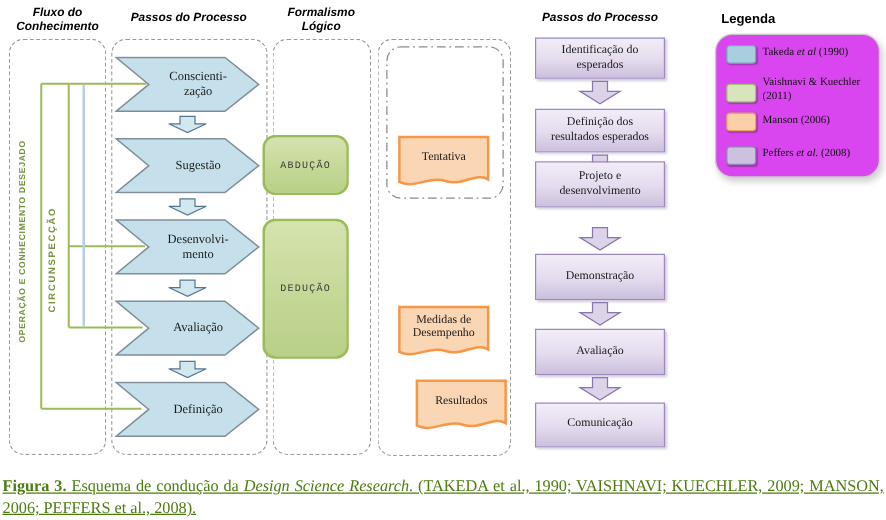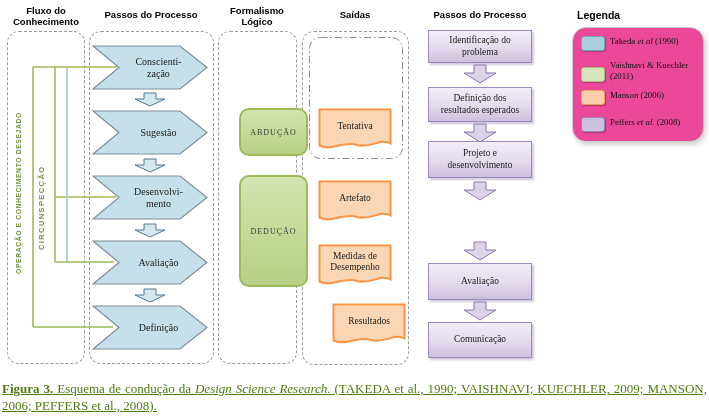--- a/index.html
+++ b/index.html
@@ -1,58 +1,58 @@
 <!DOCTYPE html>
 <html><head>
 <meta charset="utf-8">
 <style>
   html,body{margin:0;padding:0;background:#fff;}
   .canvas{position:relative;width:709px;height:416px;background:#fff;overflow:hidden;
           font-family:"Liberation Sans",sans-serif;}
   
-  .col-header{position:absolute;font-weight:bold;font-size:9.5px;
+  .col-header{position:absolute;font-weight:bold;font-style:italic;font-size:9.5px;
               text-align:center;white-space:pre-line;line-height:1.2;color:#000;}
   .legend-title{position:absolute;left:577px;top:9px;font-weight:bold;font-size:10.5px;color:#000;}
   
   .col-frame{position:absolute;border:1px dashed #9a9a9a;border-radius:12px;background:transparent;}
   
   .vlabel{position:absolute;writing-mode:vertical-rl;transform:rotate(180deg);
           font-weight:bold;color:#76923C;white-space:nowrap;}
   .vlabel.op{left:15px;top:92px;height:182px;font-size:6.8px;letter-spacing:0.6px;}
   .vlabel.circ{left:37px;top:122px;height:128px;font-size:7.5px;letter-spacing:1.4px;}
   
   .chevron{position:absolute;left:92px;width:116px;height:45px;}
   .chevron svg{position:absolute;left:0;top:0;}
   .chevron .label{position:absolute;left:27px;right:10px;top:0;bottom:0;display:flex;
                   align-items:center;justify-content:center;text-align:center;
                   font-family:"Liberation Serif",serif;font-size:10px;color:#1a1a1a;
                   white-space:pre-line;line-height:1.15;}
   .varrow{position:absolute;left:134px;width:32px;height:15px;}
   
-  .gbox{position:absolute;left:239px;width:65px;border:2px solid #9BBB59;border-radius:10px;
+  .gbox{position:absolute;left:210px;width:65px;border:2px solid #9BBB59;border-radius:10px;
         background:linear-gradient(180deg,#D5E3AF 0%,#C3D795 60%,#B9D088 100%);
         display:flex;align-items:center;justify-content:center;
-        font-family:Liberation Serif, serif;font-size:8px;letter-spacing:1px;color:#3b3b3b;}
+        font-family:Liberation Mono, monospace;font-size:8px;letter-spacing:1px;color:#3b3b3b;}
   
   .doc{position:absolute;left:318px;width:74px;height:46px;}
   .doc svg{position:absolute;left:0;top:0;}
   .doc .label{position:absolute;left:3px;right:3px;top:3px;height:30px;display:flex;
               align-items:center;justify-content:center;text-align:center;
               font-family:"Liberation Serif",serif;font-size:9.5px;color:#1a1a1a;
               white-space:pre-line;line-height:1.15;}
   
   .pbox{position:absolute;left:428px;width:104px;border:1px solid #9C89BE;
         background:linear-gradient(180deg,#F2EDF7 0%,#E4DBEE 55%,#CCC0DD 100%);
         box-shadow:1.5px 1.5px 2px rgba(120,100,150,0.35);
         display:flex;align-items:center;justify-content:center;text-align:center;
         font-family:"Liberation Serif",serif;font-size:9.5px;color:#1a1a1a;
         white-space:pre-line;line-height:1.25;box-sizing:border-box;}
   .parrow{position:absolute;left:462px;width:36px;height:20px;}
   
-  .legend-box{position:absolute;left:572px;top:27px;width:130px;height:113px;background:#ec4899;
+  .legend-box{position:absolute;left:572px;top:27px;width:130px;height:113px;background:#d946ef;
               border:1px solid #c9c9c9;border-radius:14px;box-shadow:2px 3px 5px rgba(0,0,0,0.18);}
   .legend-item{position:absolute;left:8px;display:flex;align-items:flex-start;}
   .swatch{width:22px;height:13px;border:1px solid #999;border-radius:3px;flex:0 0 auto;
           box-shadow:1px 1px 1px rgba(0,0,0,0.25);margin-right:5px;}
   .legend-label{font-family:"Liberation Serif",serif;font-size:8.8px;color:#111;
                 width:90px;line-height:1.25;}
   
   .caption{position:absolute;left:2px;top:381px;width:705px;font-family:"Liberation Serif",serif;
            font-size:13px;line-height:1.3;color:#4d7c0f;text-align:justify;text-decoration:underline;}
   .overlay{position:absolute;pointer-events:none;}
@@ -60,21 +60,20 @@
 </head>
 <body>
 
 <div class="canvas">
 
   <div class="col-header" style="left:6px;top:5px;width:80px;">Fluxo do
 Conhecimento</div>
   <div class="col-header" style="left:89px;top:9px;width:124px;">Passos do Processo</div>
   <div class="col-header" style="left:218px;top:5px;width:78px;">Formalismo
 Lógico</div>
-  <div class="col-header" style="left:302px;top:9px;width:106px;">Saídas</div>
   <div class="col-header" style="left:418px;top:9px;width:124px;">Passos do Processo</div>
   <div class="legend-title">Legenda</div>
 
   <div class="col-frame" style="left:7px;top:31px;width:76px;height:331px;"></div>
   <div class="col-frame" style="left:89px;top:31px;width:123px;height:331px;"></div>
   <div class="col-frame" style="left:218px;top:31px;width:77px;height:331px;"></div>
   <div class="col-frame" style="left:302px;top:31px;width:105px;height:332px;"></div>
 
   <svg class="overlay" style="left:308px;top:36px;" width="96" height="124" viewBox="0 0 96 124">
     <rect x="1.5" y="1.5" width="93" height="121" rx="11" fill="none" stroke="#8a8a8a" stroke-width="1" stroke-dasharray="7 3 1.5 3"></rect>
@@ -144,58 +143,53 @@
 
   <div class="gbox" style="top:108px;height:44px;">ABDUÇÃO</div>
   <div class="gbox" style="top:175px;height:108px;">DEDUÇÃO</div>
 
   <div class="doc" style="top:108px;">
     <svg width="74" height="46" viewBox="0 0 74 46">
         <path d="M1.5,1.5 H72.5 V35.5 C63,29.5 52,41 39,37 C25,32.5 13,43.5 1.5,37.5 Z" fill="#FBD6B4" stroke="#F79646" stroke-width="2"></path>
       </svg>
     <div class="label">Tentativa</div>
   </div>
-  <div class="doc" style="top:180px;">
-    <svg width="74" height="46" viewBox="0 0 74 46">
-        <path d="M1.5,1.5 H72.5 V35.5 C63,29.5 52,41 39,37 C25,32.5 13,43.5 1.5,37.5 Z" fill="#FBD6B4" stroke="#F79646" stroke-width="2"></path>
-      </svg>
-    <div class="label">Artefato</div>
-  </div>
   <div class="doc" style="top:244px;">
     <svg width="74" height="46" viewBox="0 0 74 46">
         <path d="M1.5,1.5 H72.5 V35.5 C63,29.5 52,41 39,37 C25,32.5 13,43.5 1.5,37.5 Z" fill="#FBD6B4" stroke="#F79646" stroke-width="2"></path>
       </svg>
     <div class="label">Medidas de
 Desempenho</div>
   </div>
   <div class="doc" style="top:303px;margin-left:14px;">
     <svg width="74" height="46" viewBox="0 0 74 46">
         <path d="M1.5,1.5 H72.5 V35.5 C63,29.5 52,41 39,37 C25,32.5 13,43.5 1.5,37.5 Z" fill="#FBD6B4" stroke="#F79646" stroke-width="2"></path>
       </svg>
     <div class="label">Resultados</div>
   </div>
 
   <div class="pbox" style="top:30px;height:33px;">Identificação do
-problema</div>
+esperados</div>
   <svg class="parrow" style="top:64px;" viewBox="0 0 36 20">
       <polygon points="12,1 24,1 24,9 34,9 18,19 2,9 12,9" fill="#DDD3E8" stroke="#8A76AE" stroke-width="1"></polygon>
     </svg>
 
   <div class="pbox" style="top:87px;height:35px;">Definição dos
 resultados esperados</div>
   <svg class="parrow" style="top:123px;" viewBox="0 0 36 20">
       <polygon points="12,1 24,1 24,9 34,9 18,19 2,9 12,9" fill="#DDD3E8" stroke="#8A76AE" stroke-width="1"></polygon>
     </svg>
 
-  <div class="pbox" style="top:141px;height:37px;text-align:center;">Projeto e
+  <div class="pbox" style="top:129px;height:37px;text-align:center;">Projeto e
 desenvolvimento</div>
   <svg class="parrow" style="top:181px;" viewBox="0 0 36 20">
       <polygon points="12,1 24,1 24,9 34,9 18,19 2,9 12,9" fill="#DDD3E8" stroke="#8A76AE" stroke-width="1"></polygon>
     </svg>
 
+  <div class="pbox" style="top:203px;height:37px;">Demonstração</div>
   <svg class="parrow" style="top:241px;" viewBox="0 0 36 20">
       <polygon points="12,1 24,1 24,9 34,9 18,19 2,9 12,9" fill="#DDD3E8" stroke="#8A76AE" stroke-width="1"></polygon>
     </svg>
 
   <div class="pbox" style="top:263px;height:37px;">Avaliação</div>
   <svg class="parrow" style="top:301px;" viewBox="0 0 36 20">
       <polygon points="12,1 24,1 24,9 34,9 18,19 2,9 12,9" fill="#DDD3E8" stroke="#8A76AE" stroke-width="1"></polygon>
     </svg>
 
   <div class="pbox" style="top:322px;height:36px;">Comunicação</div>

